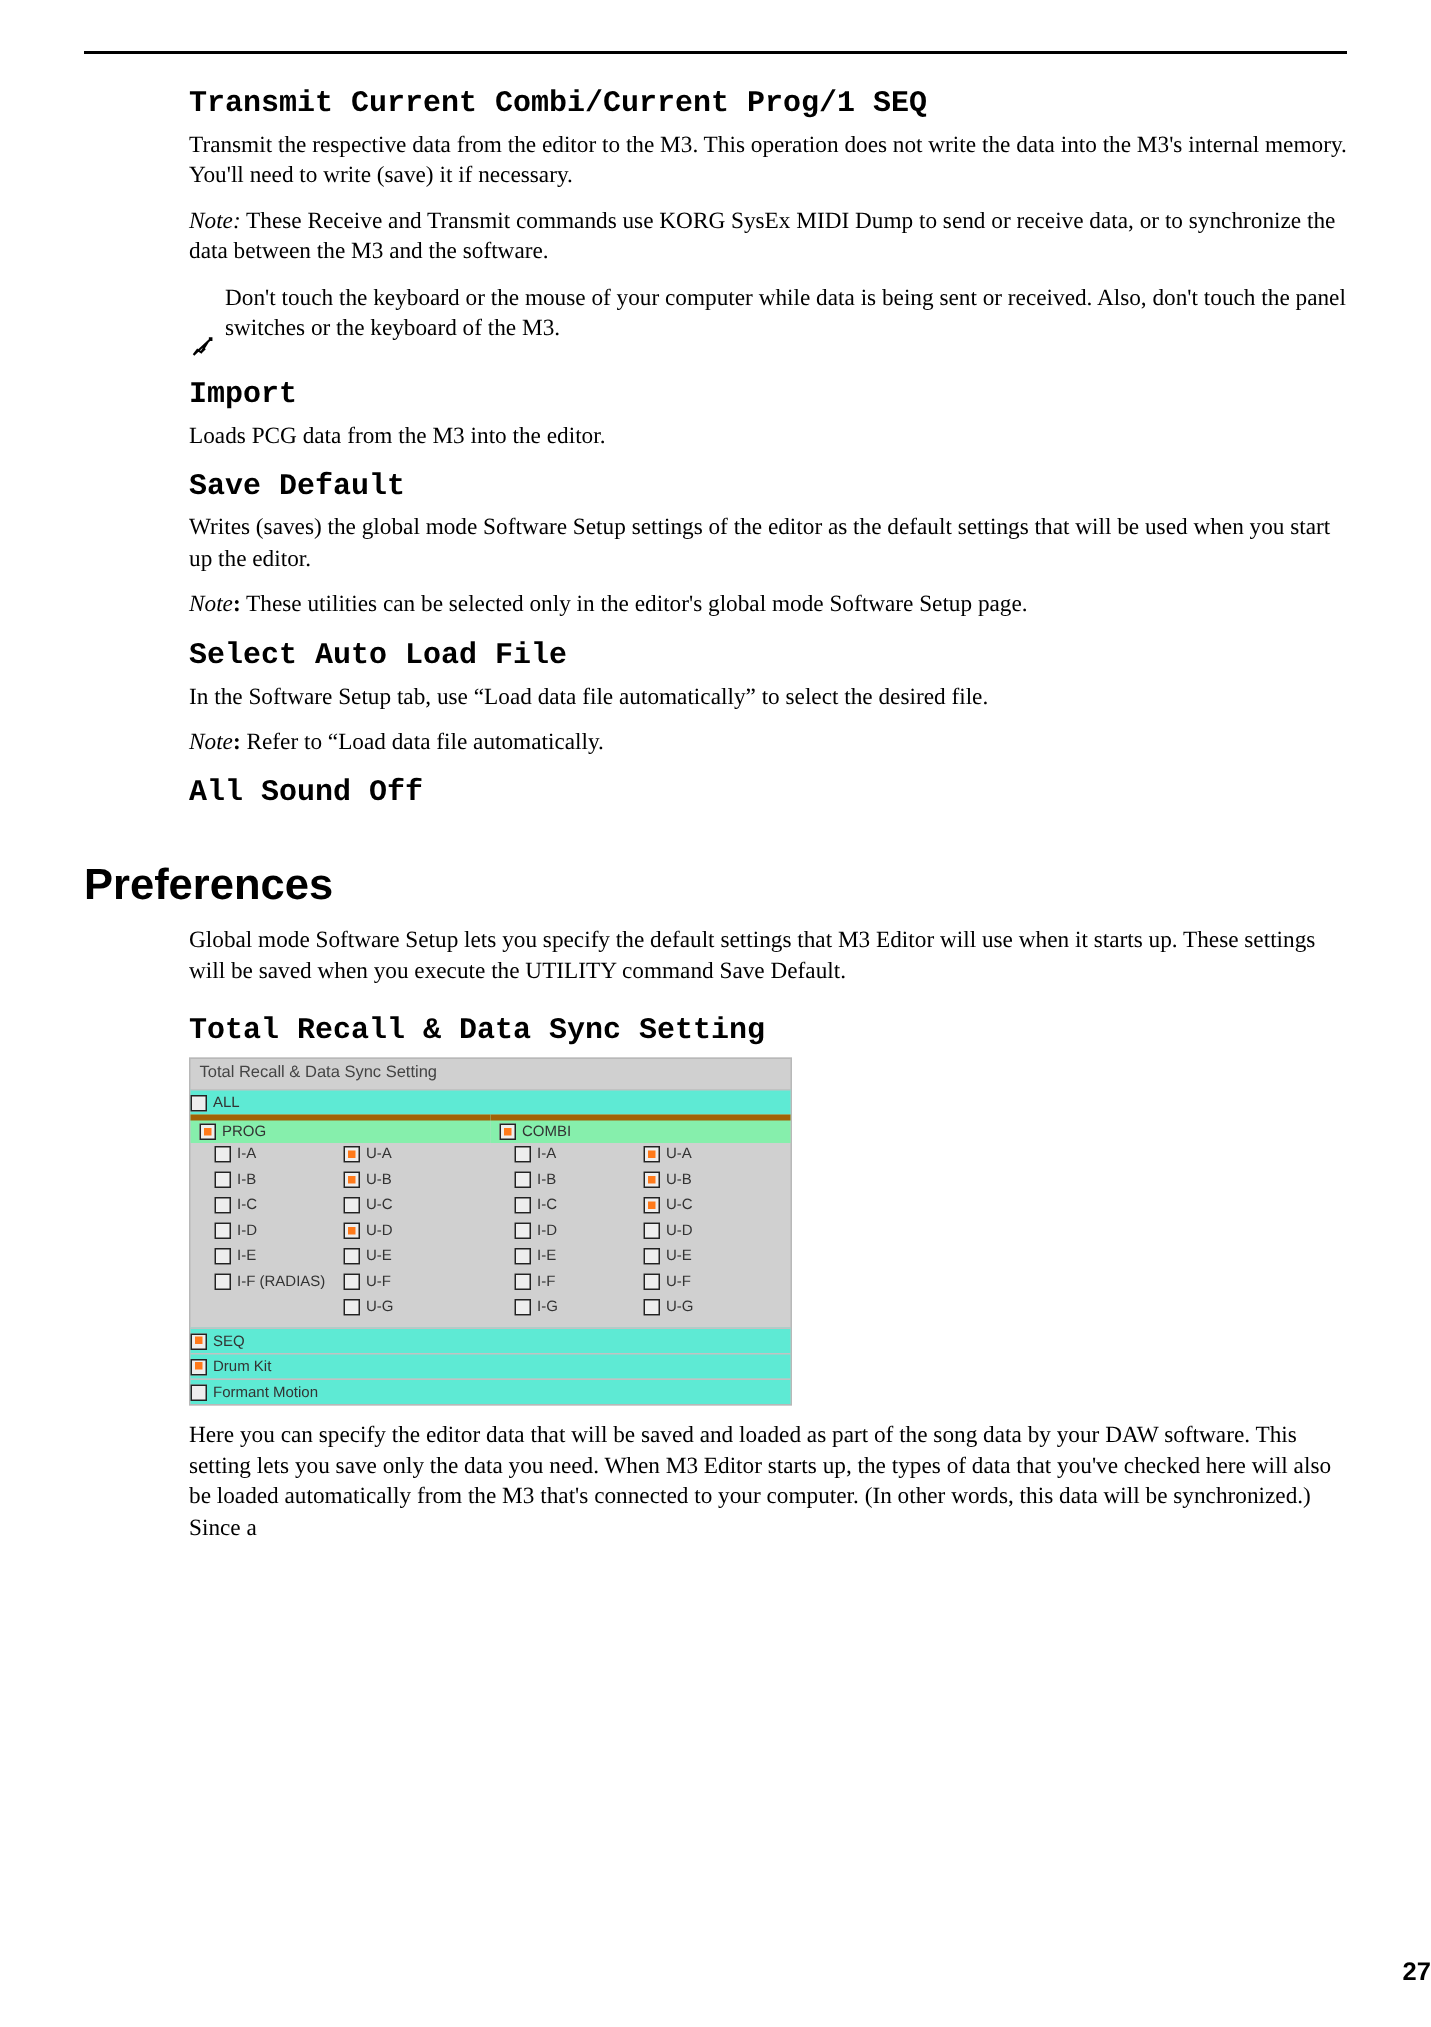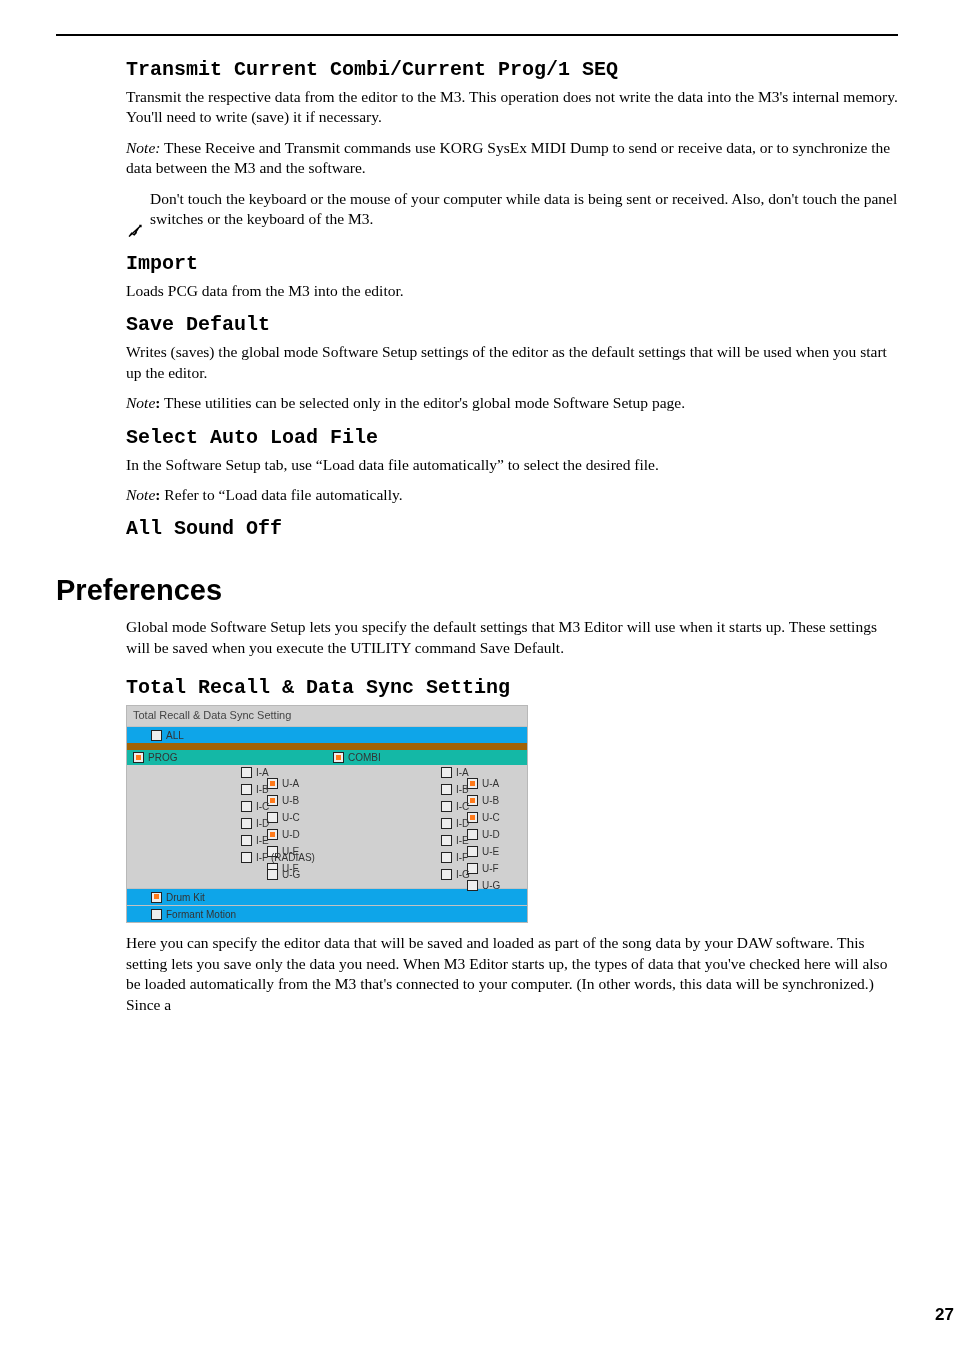--- a/index.html
+++ b/index.html
@@ -58,43 +58,42 @@
     color: #333;
     border: 1px solid #b8b8b8;
     margin: 4px 0 10px 0;
   }
   .fig-title {
     font-size: 11px;
     color: #444;
     padding: 3px 6px 5px 6px;
   }
   .fig-row {
-    background: #0ea5e9;
+    background: #5eead4;
     border-top: 1px solid #c2c2c2;
-    padding: 2px 24px;
+    padding: 2px 0;
     display: flex;
     align-items: center;
     min-height: 12px;
   }
   .fig-2col { display: flex; }
   .fig-col { flex: 1; }
   .fig-grouphdr {
-    background: #14b8a6;
-    border-top: 7px solid #a16207;
+    background: #86efac;
+    border-top: 4px solid #a16207;
     padding: 2px 6px;
     display: flex;
     align-items: center;
   }
   .fig-list { padding: 1px 0 3px 0; }
   .fig-item {
     display: flex;
-    align-items: flex-end;
+    align-items: flex-start;
     padding: 1px 0 1px 16px;
     height: 15px;
-    flex-direction: column;
   }
   .fig-item .lbl { margin-left: 4px; white-space: nowrap; }
   .pair { display: flex; }
   .pair .cell { display: flex; align-items: center; min-width: 86px; }
   .pair .cell.right { min-width: 60px; }
   .cb {
     width: 11px; height: 11px; box-sizing: border-box;
     border: 1.5px solid #222; background: #eee; display: inline-block;
     flex: 0 0 11px;
   }
@@ -320,20 +319,24 @@
                   <span class="cb"></span>
                   <span class="lbl">U-G</span>
                 </div>
               </div>
             </div>
         </div>
       </div>
 
       <div class="fig-row">
         <span class="cb on"></span>
+        <span class="lbl">SEQ</span>
+      </div>
+      <div class="fig-row">
+        <span class="cb on"></span>
         <span class="lbl">Drum Kit</span>
       </div>
       <div class="fig-row">
         <span class="cb"></span>
         <span class="lbl">Formant Motion</span>
       </div>
     </div>
 
     <p>Here you can specify the editor data that will be saved and loaded as part of the song data by your DAW software. This setting lets you save only the data you need. When M3 Editor starts up, the types of data that you've checked here will also be loaded automatically from the M3 that's connected to your computer. (In other words, this data will be synchronized.) Since a</p>
   </div>

